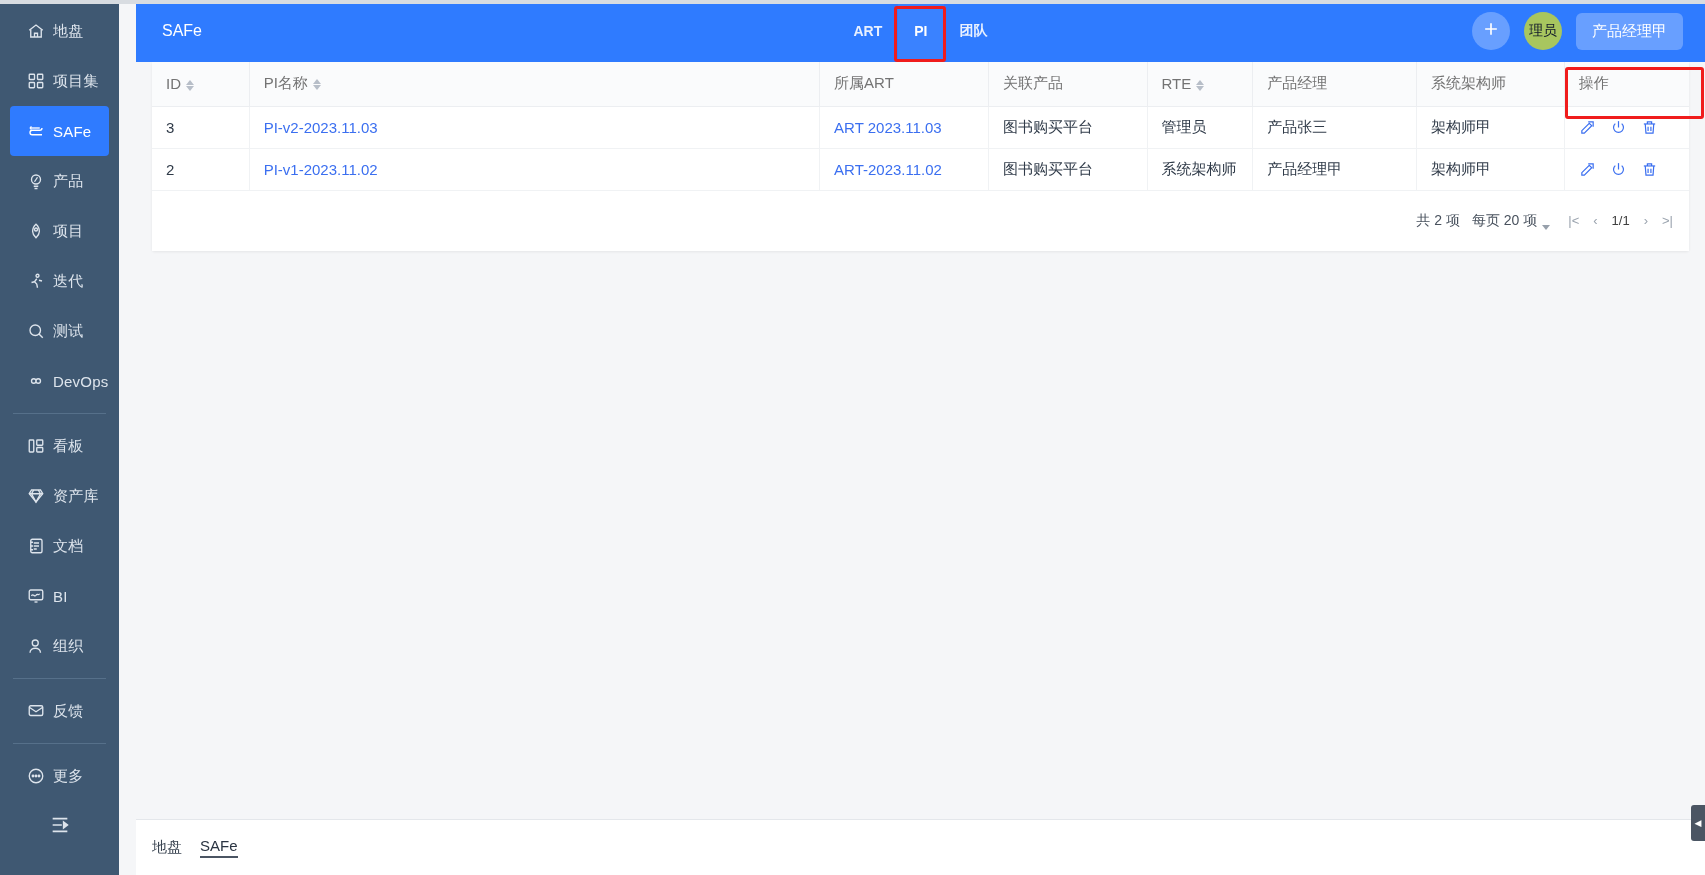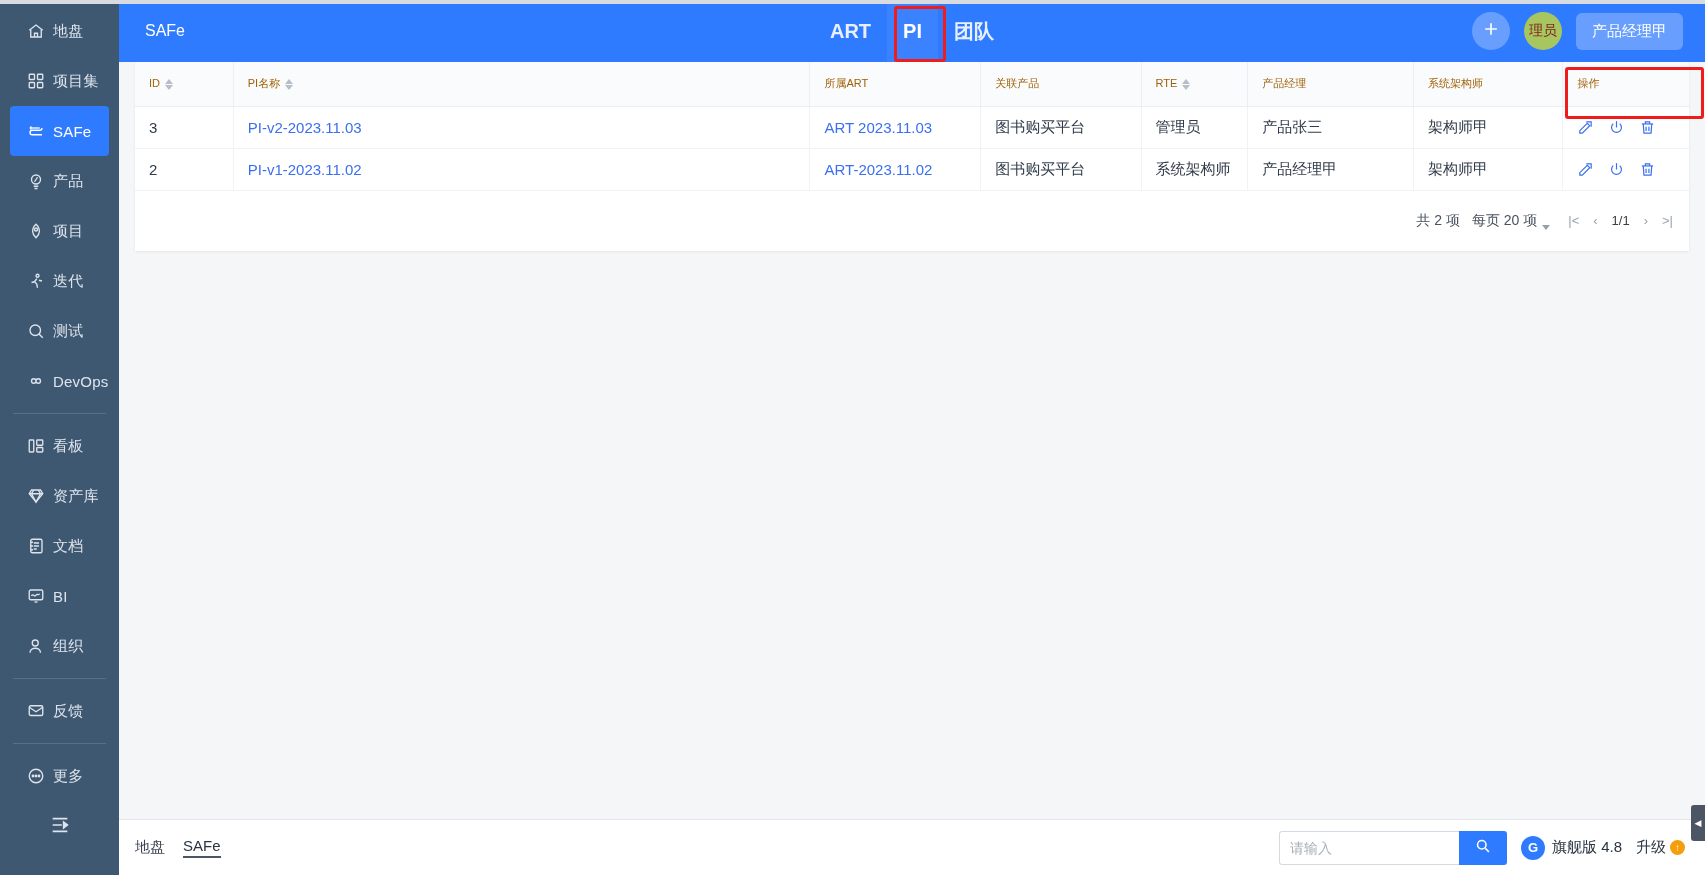--- a/index.html
+++ b/index.html
@@ -2,21 +2,21 @@
 <html><head>
 <meta charset="utf-8">
 <style>
   * { box-sizing: border-box; margin: 0; padding: 0; }
   html, body {
     width: 1705px; height: 875px;
     font-family: "Liberation Sans", "DejaVu Sans", sans-serif;
     background: #ffffff;
     overflow: hidden;
   }
-  .app { position: relative; width: 1705px; height: 875px; display: flex; background:#f5f6f8; }
+  .app { position: relative; width: 1705px; height: 875px; display: flex; background:#f5f6f8;gap:17px; }
 
   
   .sidebar {
     width: 119px; height: 875px;
     background: #3f5872;
     display: flex; flex-direction: column;
     padding-top: 6px;
     flex: 0 0 119px;
     position: relative;
   }
@@ -52,36 +52,36 @@
     padding: 0 22px 0 26px;
     flex: 0 0 62px;
   }
   .topbar-title { color:#fff; font-size:16px; }
   .topbar-tabs {
     position:absolute; left:0; right:0; top:0; height:62px;
     display:flex; align-items:center; justify-content:center; gap:0;
     pointer-events:none;
   }
   .ttab {
-    color:#e8f0ff; font-size:20px; font-weight:bold;
+    color:#e8f0ff; font-size:14px; font-weight:bold;
     height:62px; display:flex; align-items:center; padding: 0 16px;
     pointer-events:auto; cursor:pointer;
   }
   .ttab.active { background:#3a82ff; color:#ffffff; }
   .topbar-right { margin-left:auto; display:flex; align-items:center; gap:14px; z-index:3; }
   .round-add {
     width:38px; height:38px; border-radius:50%;
     background:rgba(255,255,255,.28);
     display:flex; align-items:center; justify-content:center;
     color:#fff; cursor:pointer;
   }
   .round-add svg { width:20px; height:20px; }
   .avatar {
     width:38px; height:38px; border-radius:50%;
-    background:#a8c65f; color:#7f1d1d; font-size:14px;
+    background:#a8c65f; color:#0f172a; font-size:14px;
     display:flex; align-items:center; justify-content:center;
     cursor:pointer;
   }
   .pill-btn {
     background:rgba(255,255,255,.28); color:#fff;
     border-radius:6px; padding:9px 16px; font-size:15px; cursor:pointer;
     white-space:nowrap;
   }
 
   
@@ -110,21 +110,21 @@
     background:#2f7bff; color:#fff; font-size:15px;
     border-radius:5px; padding:10px 18px; cursor:pointer;
     display:flex; align-items:center; gap:7px; white-space:nowrap;
   }
   .create-btn .plus { font-size:17px; line-height:1; }
 
   .card { background:#fff; border-radius:3px; box-shadow:0 1px 3px rgba(0,0,0,.07); }
 
   table.grid { width:100%; border-collapse:collapse; table-layout:fixed; }
   table.grid th {
-    background:#fafbfc; color:#a16207; font-size:11px; font-weight:normal;
+    background:#fafbfc; color:#737373; font-size:15px; font-weight:normal;
     text-align:left; height:44px; padding: 0 14px;
     border-bottom:1px solid #eceef1; border-right:1px solid #eceef1;
     white-space:nowrap;
   }
   table.grid th:last-child, table.grid td:last-child { border-right:none; }
   table.grid td {
     height:42px; padding: 0 14px; font-size:15px; color:#303b49;
     border-bottom:1px solid #f0f2f4; border-right:1px solid #f0f2f4;
     white-space:nowrap; overflow:hidden; text-overflow:ellipsis;
   }
@@ -509,39 +509,20 @@
             <span>&gt;|</span>
           </span>
         </div>
       </div>
     </div>
 
     <footer class="footer">
       <span class="fcrumb">地盘</span>
       <span class="fcrumb cur">SAFe</span>
 
-      <div class="footer-right">
-        <div class="search-wrap">
-          <input type="text" placeholder="请输入" style="">
-          <div class="search-btn">
-            <span><svg viewBox="0 0 24 24" fill="none" stroke="currentColor" stroke-width="2.2">
-                  <circle cx="11" cy="11" r="6"></circle>
-                  <path d="M16 16l5 5"></path>
-                </svg></span>
-          </div>
-        </div>
-        <div class="brand">
-          <span class="brand-logo">G</span>
-          <span>旗舰版 4.8</span>
-        </div>
-        <div class="upg">
-          <span>升级</span>
-          <span class="upg-ic">↑</span>
-        </div>
-      </div>
 
       <div class="edge-tab">◀</div>
     </footer>
   </div>
 
   <div class="annot" style="left:894px; top:6px; width:52px; height:56px;"></div>
   <div class="annot" style="left:1565px; top:67px; width:139px; height:52px;"></div>
 </div>
 
 </body></html>

